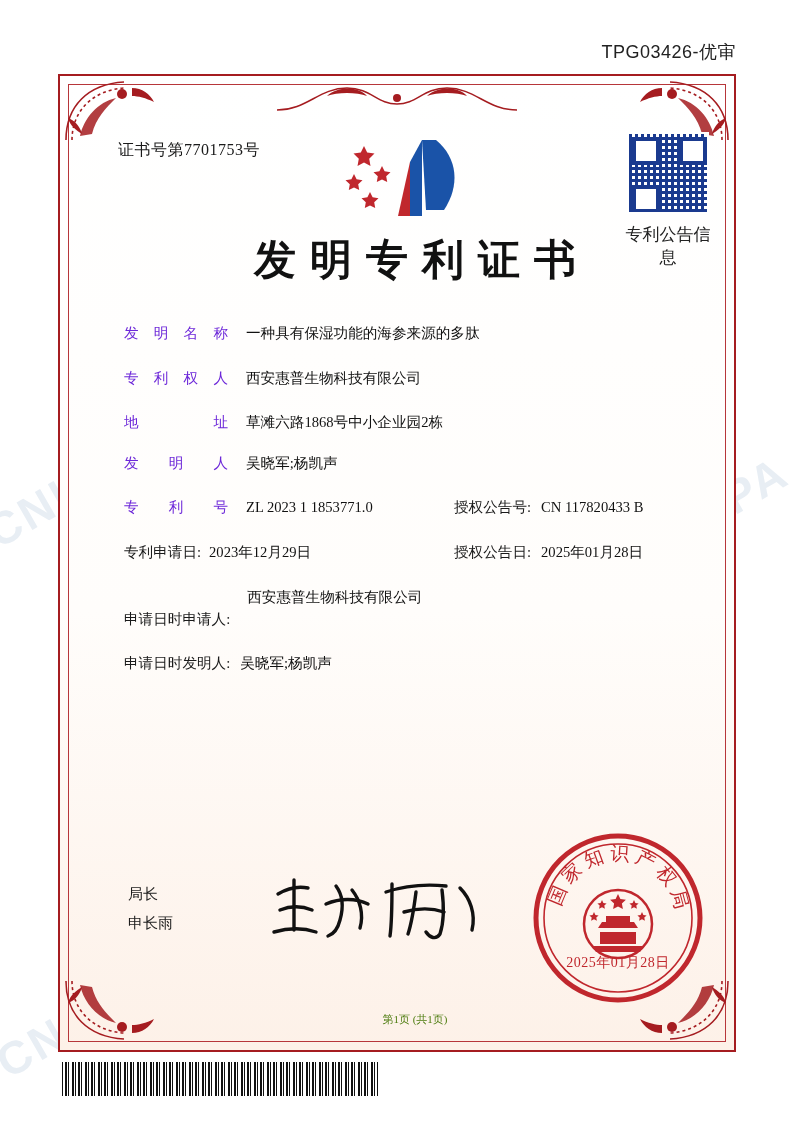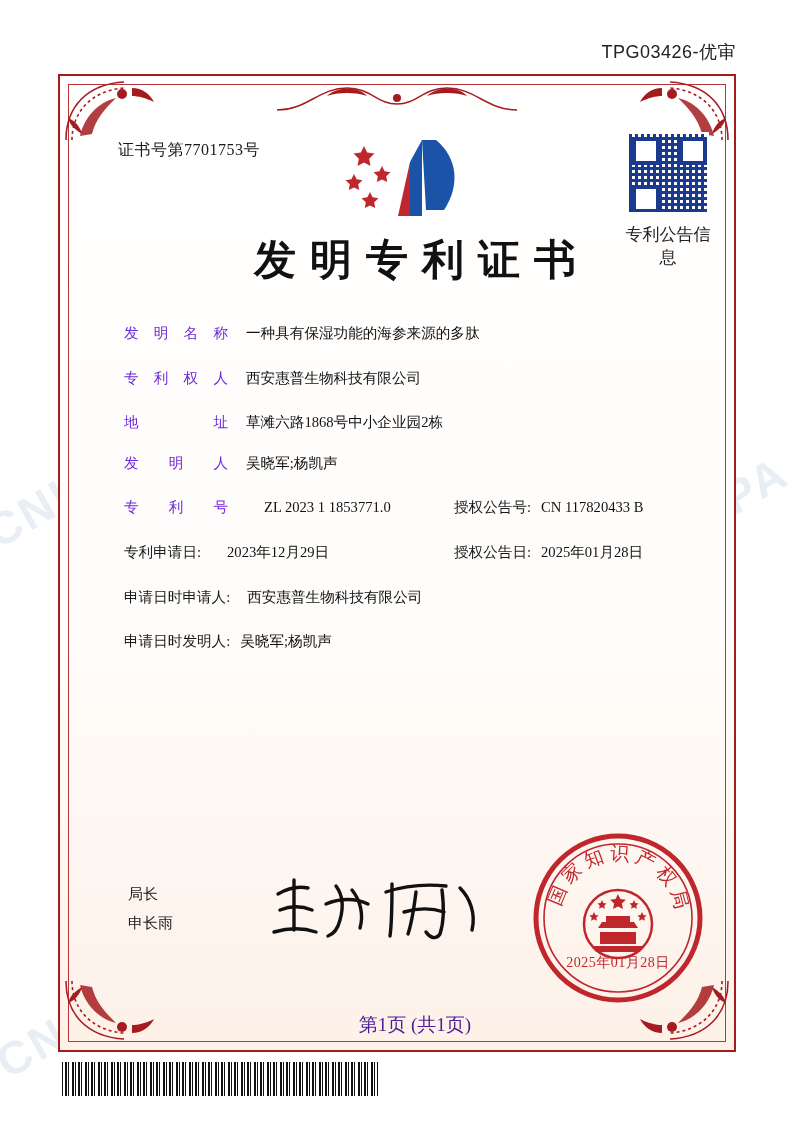--- a/index.html
+++ b/index.html
@@ -200,21 +200,21 @@
     width: 86px;
     flex: 0 0 104px;
     padding-right: 18px;
   }
   .value {
     flex: 1;
     color: #111;
   }
   .value .l2 { display: block; }
   .two-col { display: flex; }
-  .two-col .col-a { width: 330px; display: flex; gap: 18px; }
+  .two-col .col-a { width: 330px; display: flex; }
   .two-col .col-b { flex: 1; display: flex; }
   .two-col .label-b {
     width: auto;
     flex: 0 0 auto;
     padding-right: 10px;
     white-space: nowrap;
   }
 
   .statement {
     position: absolute;
@@ -264,22 +264,22 @@
     color: #c0272d;
     letter-spacing: .5px;
   }
 
   .page-no {
     position: absolute;
     left: 0;
     top: 938px;
     width: 100%;
     text-align: center;
-    font-size: 19px;
-    color: #4c1d95;
+    font-size: 11px;
+    color: #4d7c0f;
   }
 
   
   .barcode {
     position: absolute;
     left: 62px;
     top: 1062px;
     width: 316px;
     height: 34px;
     z-index: 5;
@@ -425,21 +425,21 @@
         <span class="label-b" style="padding-right:8px;">专利申请日:</span>
         <span class="value">2023年12月29日</span>
       </span>
       <span class="col-b">
         <span class="label-b">授权公告日:</span>
         <span class="value">2025年01月28日</span>
       </span>
     </div>
 
     <div class="row">
-      <span class="label-b" style="padding-right:17px;">申请日时申请人:</span>
+      <span class="label-b" style="padding-right:17px;margin-top:22px;">申请日时申请人:</span>
       <span class="value">西安惠普生物科技有限公司</span>
     </div>
 
     <div class="row">
       <span class="label-b" style="padding-right:10px;">申请日时发明人:</span>
       <span class="value">吴晓军;杨凯声</span>
     </div>
 
   </div>
 

